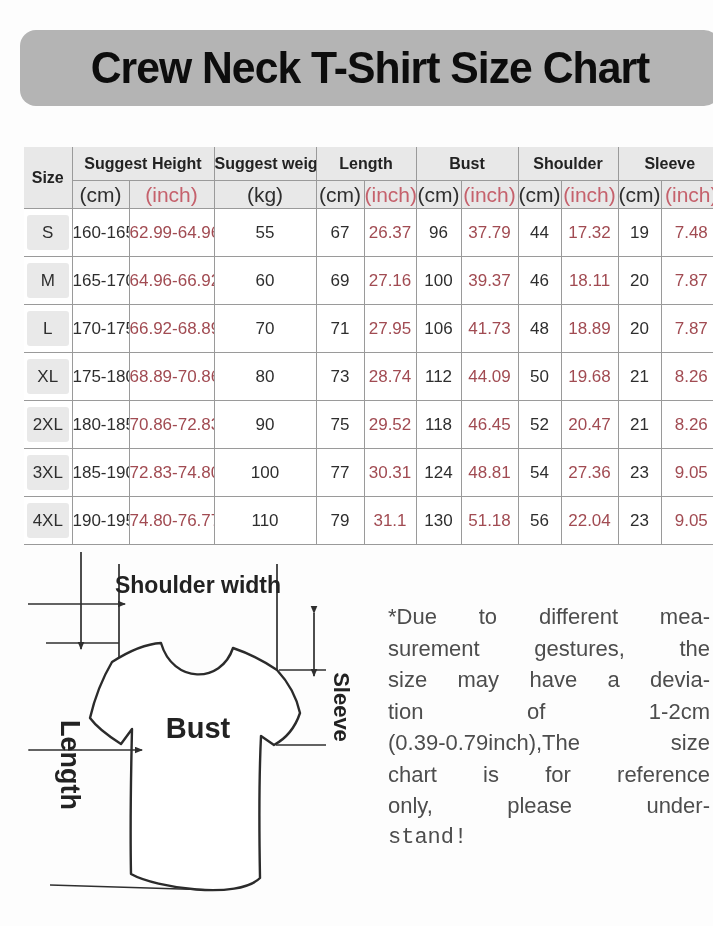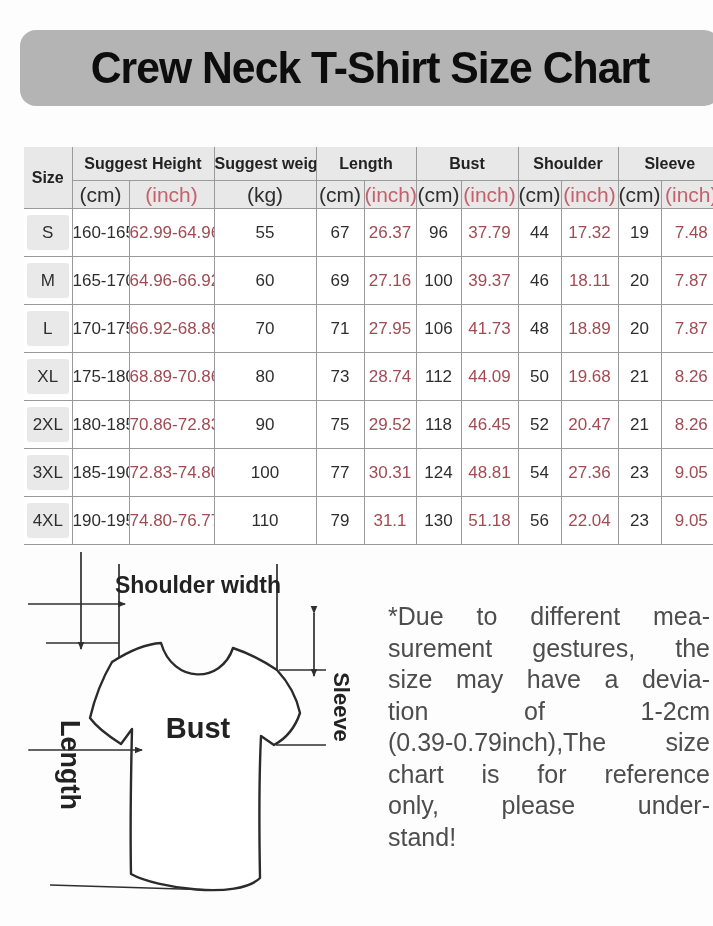--- a/index.html
+++ b/index.html
@@ -44,24 +44,24 @@
   }
   .inch{color:var(--inch-value,#a14b52);margin-top:8px;}
   thead .inch{color:var(--inch-header,#c5616c);}
   
   .diagram{position:absolute;left:28px;top:552px;width:352px;height:368px;text-decoration:underline;}
   .diagram svg{display:block;}
   .diagram text{font-family:"Liberation Sans","DejaVu Sans",sans-serif;fill:#222;}
   
   .note{
     position:absolute;left:388px;top:601px;width:322px;
-    font-size:25px;line-height:31.5px;color:var(--note-text,#4d4d4d);
+    font-size:22px;line-height:31.5px;color:var(--note-text,#4d4d4d);
   }
   .note-line{text-align:justify;text-align-last:justify;}
-  .note-line:last-child{text-align-last:left;}
+  .note-line:last-child{text-align-last:left;font-family:Liberation Mono, monospace;}
 </style>
 </head>
 <body>
 
 <div class="banner">
   <h1>Crew Neck T-Shirt Size Chart</h1>
 </div>
 
 <div class="table-wrap">
   <table class="size-table">

